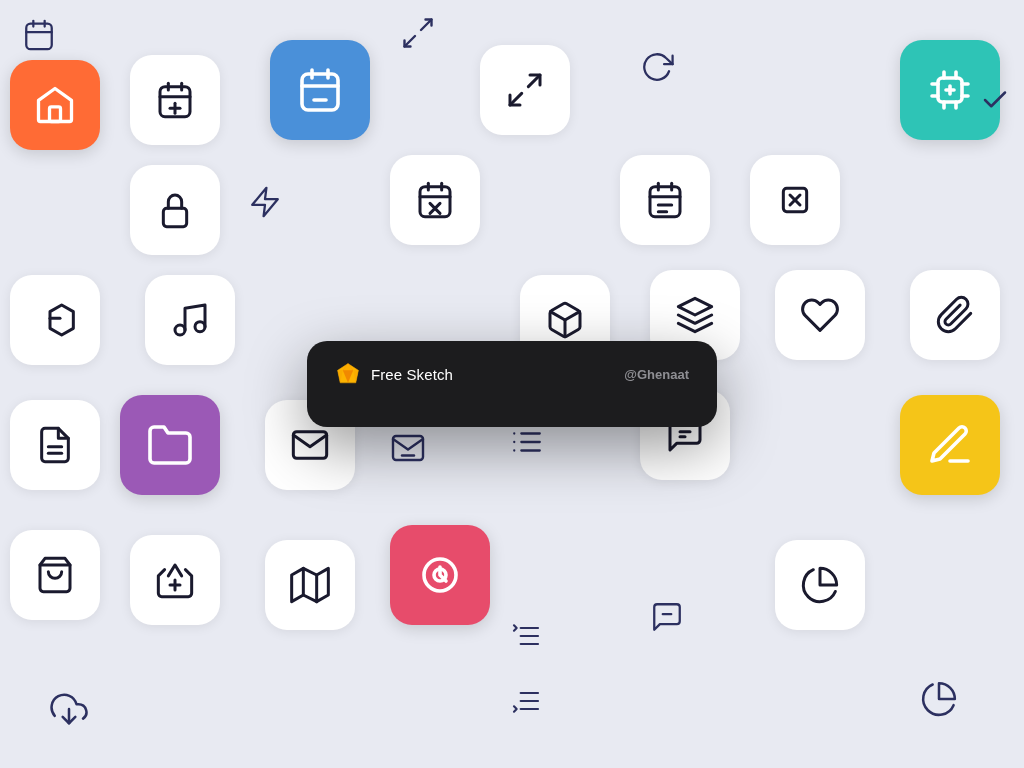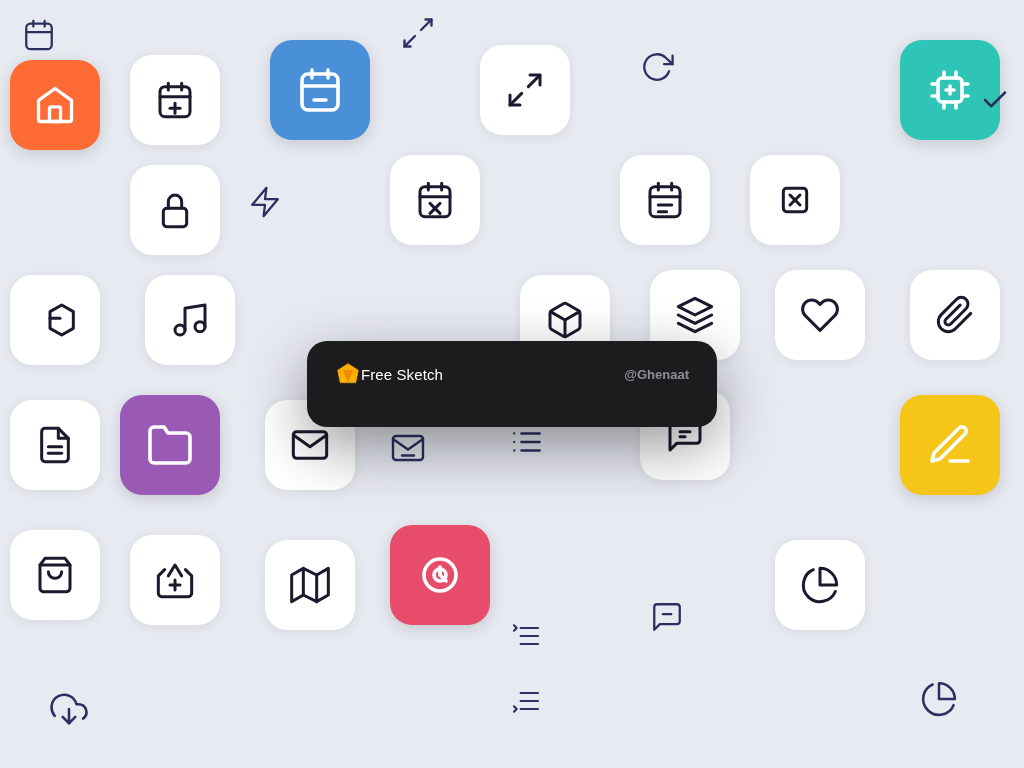--- a/index.html
+++ b/index.html
@@ -30,20 +30,21 @@
     .card-header {
       display: flex;
       align-items: center;
       justify-content: space-between;
       margin-bottom: 14px;
     }
 
     .card-header-left {
       display: flex;
       align-items: center;
+      gap: 10px;
     }
 
     .sketch-gem {
       width: 26px;
       height: 26px;
     }
 
     .card-title {
       color: #ffffff;
       font-size: 15px;

